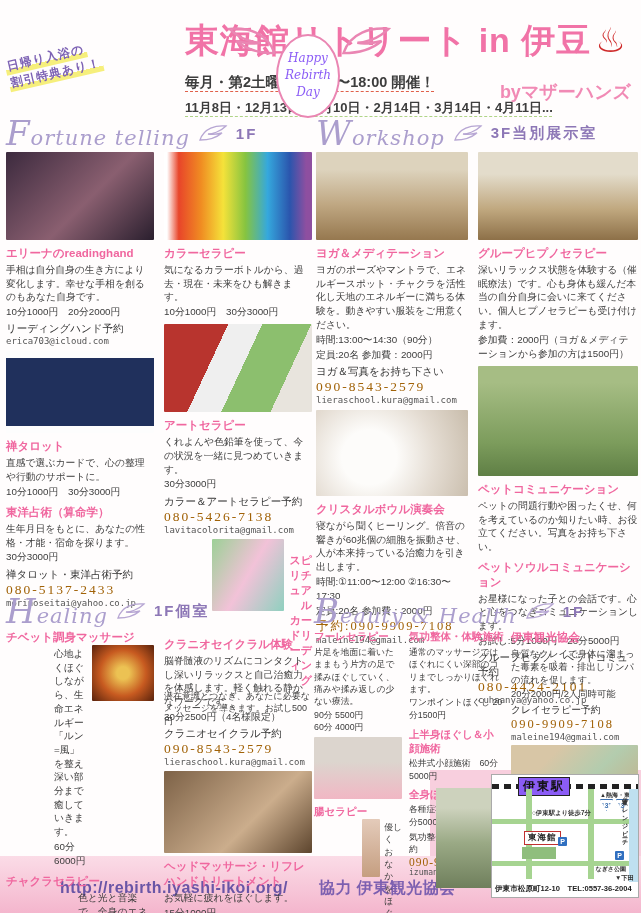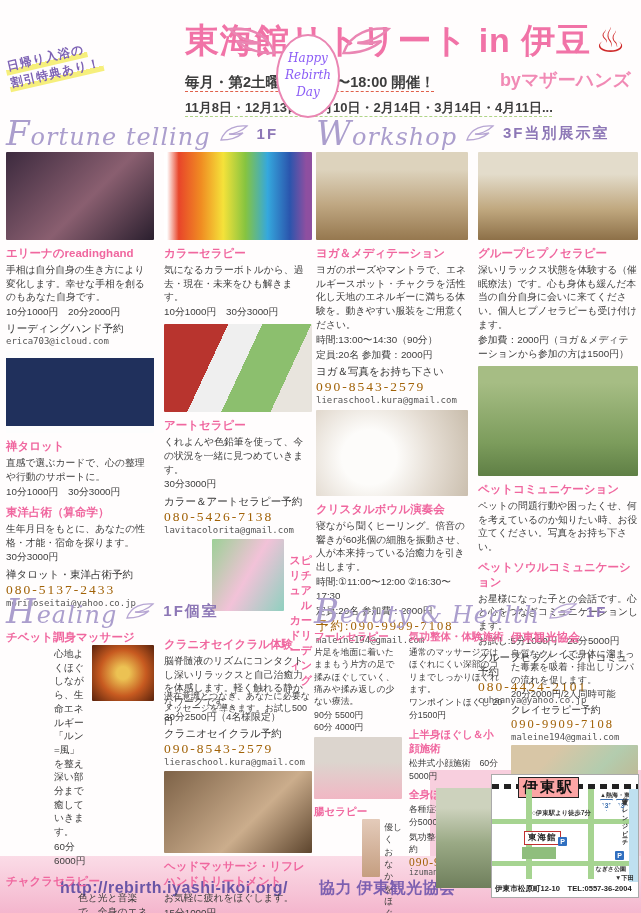--- a/index.html
+++ b/index.html
@@ -14,30 +14,30 @@
   .egg-wrap { position:absolute; left:224px; top:22px; width:170px; height:96px; z-index:2; }
   .egg { position:absolute; left:52px; top:12px; width:64px; height:84px; border:2px solid #ea86b3;
     border-radius:50%; text-align:center; padding-top:14px; color:#8b5cf6;
     font-family:"DejaVu Serif",serif; font-style:italic; font-size:12px; line-height:17px; background:#fff; }
   .egg-wrap svg.wg { position:absolute; width:52px; height:34px; top:2px; }
   .egg-wrap svg.wg.l { left:2px; transform:scaleX(-1); }
   .egg-wrap svg.wg.r { right:2px; }
   .title-block { position:absolute; left:185px; top:18px; width:456px; }
   .main-title { font-size:34px; font-weight:bold; color:#f173a7; letter-spacing:1px; white-space:nowrap; }
   .onsen { color:#cf2b2b; font-size:34px; margin-left:4px; }
-  .by { position:absolute; right:10px; top:50px; font-size:18px; color:#f18ab5; font-weight:bold; }
+  .by { position:absolute; right:10px; top:62px; font-size:18px; color:#f18ab5; font-weight:bold; }
   .schedule { margin-top:9px; font-size:14.5px; font-weight:bold; color:#3d3d3d;
     text-decoration:underline dashed #e0604a 1px; text-underline-offset:4px; width:max-content; }
   .dates { margin-top:7px; font-size:13px; font-weight:bold; color:#3d3d3d;
     text-decoration:underline dashed #afd487 1px; text-underline-offset:4px; width:max-content; }
 
   
   .section { position:absolute; z-index:2; }
   .sec-head { display:flex; align-items:center; gap:8px; height:30px; margin-bottom:4px; }
-  .script { font-family:"DejaVu Serif",serif; font-style:italic; color:#ab9ecd; font-size:24px; letter-spacing:1px; }
+  .script { font-family:"DejaVu Serif",serif; font-style:italic; color:#ab9ecd; font-size:21px; letter-spacing:1px; }
   .script::first-letter { font-size:34px; }
   .floor { color:#8d77b6; font-weight:bold; font-size:15px; letter-spacing:2px; }
   .wing-s { width:30px; height:18px; }
 
   .cols { display:flex; gap:10px; }
   .col { display:flex; flex-direction:column; }
 
   .t { color:#f0679f; font-weight:bold; font-size:11.5px; margin-top:6px; }
   .d { font-size:9.8px; color:#3c3c3c; line-height:1.4; margin-top:2px; white-space:pre-line; }
   .p { font-size:9.8px; color:#3c3c3c; line-height:1.45; margin-top:1px; white-space:pre-line; }
@@ -55,22 +55,22 @@
   .footer-band { position:absolute; left:0; top:856px; width:641px; height:57px; z-index:1;
     background:linear-gradient(180deg,#fbdce7,#f4b6cd); }
   .footer-text { position:absolute; left:60px; top:22px; font-size:16px; font-weight:bold; color:#6a55a6; letter-spacing:.5px; }
   .footer-text .credit { margin-left:26px; color:#7c5fb0; }
 
   
   .map { position:absolute; left:491px; top:774px; width:148px; height:124px; background:#fff;
     border:1px solid #aaa; z-index:5; font-weight:bold; overflow:hidden; }
   .rail { position:absolute; left:0; top:9px; width:100%; height:5px;
     background:repeating-linear-gradient(90deg,#222 0 7px,#fff 7px 12px); }
-  .station { position:absolute; left:26px; top:2px; border:1.5px solid #222; background:#fca5a5;
-    font-size:15px; padding:0 4px; letter-spacing:2px; color:#111; }
+  .station { position:absolute; left:26px; top:2px; border:1.5px solid #222; background:#8b5cf6;
+    font-size:12px; padding:0 4px; letter-spacing:2px; color:#111; }
   .m-north { position:absolute; right:2px; top:16px; font-size:6px; color:#333; }
   .road-v1 { position:absolute; left:34px; top:14px; width:6px; height:90px; background:#a6d491; }
   .road-v2 { position:absolute; left:96px; top:14px; width:6px; height:90px; background:#a6d491; }
   .road-h1 { position:absolute; left:0; top:44px; width:148px; height:5px; background:#a6d491; }
   .road-h2 { position:absolute; left:0; top:86px; width:148px; height:5px; background:#a6d491; }
   .m-walk { position:absolute; left:40px; top:34px; font-size:6.4px; color:#333; }
   .venue { position:absolute; left:32px; top:56px; border:1.5px solid #c03030; background:#fff;
     font-size:8.5px; color:#222; padding:0 3px; letter-spacing:1px; }
   .venue-block { position:absolute; left:30px; top:72px; width:34px; height:12px; background:#8fbe7d; }
   .water { position:absolute; right:0; top:14px; width:9px; height:96px; background:#bfe0f0; }

